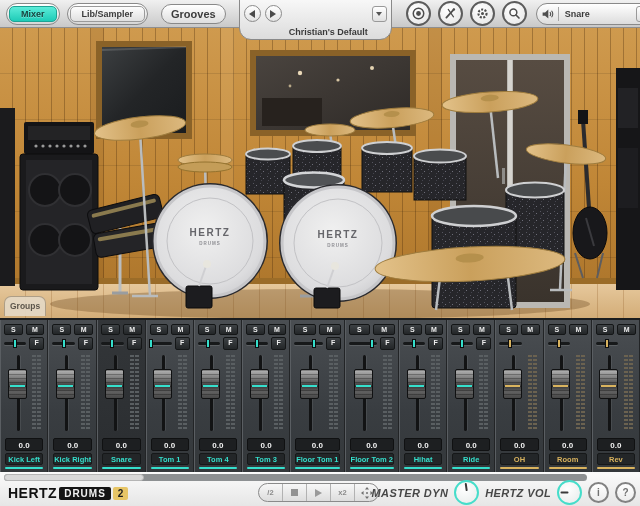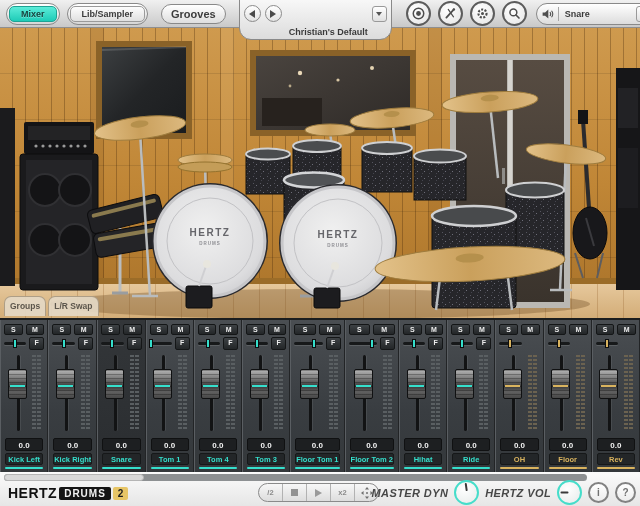--- a/index.html
+++ b/index.html
@@ -488,21 +488,20 @@
         <ellipse cx="470" cy="236" rx="95" ry="17" fill="url(#cymbal)" stroke="#9e7c3e"></ellipse>
         <ellipse cx="470" cy="230" rx="14" ry="4.5" fill="#b5904c"></ellipse>
       </g>
     </g>
   </g>
 </svg>
 </div>
 
 <div class="mixer-tabs">
   <div class="mtab">Groups</div>
-  <div class="mtab">L/R Swap</div>
 </div>
 
 <div class="mixer">
     <div class="strip" style="--acc: #35dfcc; --dot: #5a5f62;">
     <div class="sm-row">
       <div class="sbtn">S</div>
       <div class="sbtn">M</div>
     </div>
     <div class="pan-row">
       <div class="pan-track">
@@ -765,21 +764,21 @@
     </div>
     <div class="fader-area">
       <div class="fader-slot"></div>
       <div class="fader-cap"></div>
       <div class="meter">
           <i></i>
           <i></i>
         </div>
     </div>
     <div class="value-box">0.0</div>
-    <div class="name-box">Floor</div>
+    <div class="name-box">Room</div>
     <div class="accent-line"></div>
   </div>
     <div class="strip" style="--acc: #d9b35e; --dot: #6b6250;">
     <div class="sm-row">
       <div class="sbtn">S</div>
       <div class="sbtn">M</div>
     </div>
     <div class="pan-row">
       <div class="pan-track">
         <div class="pan-handle" style="left: 50%;"></div>

